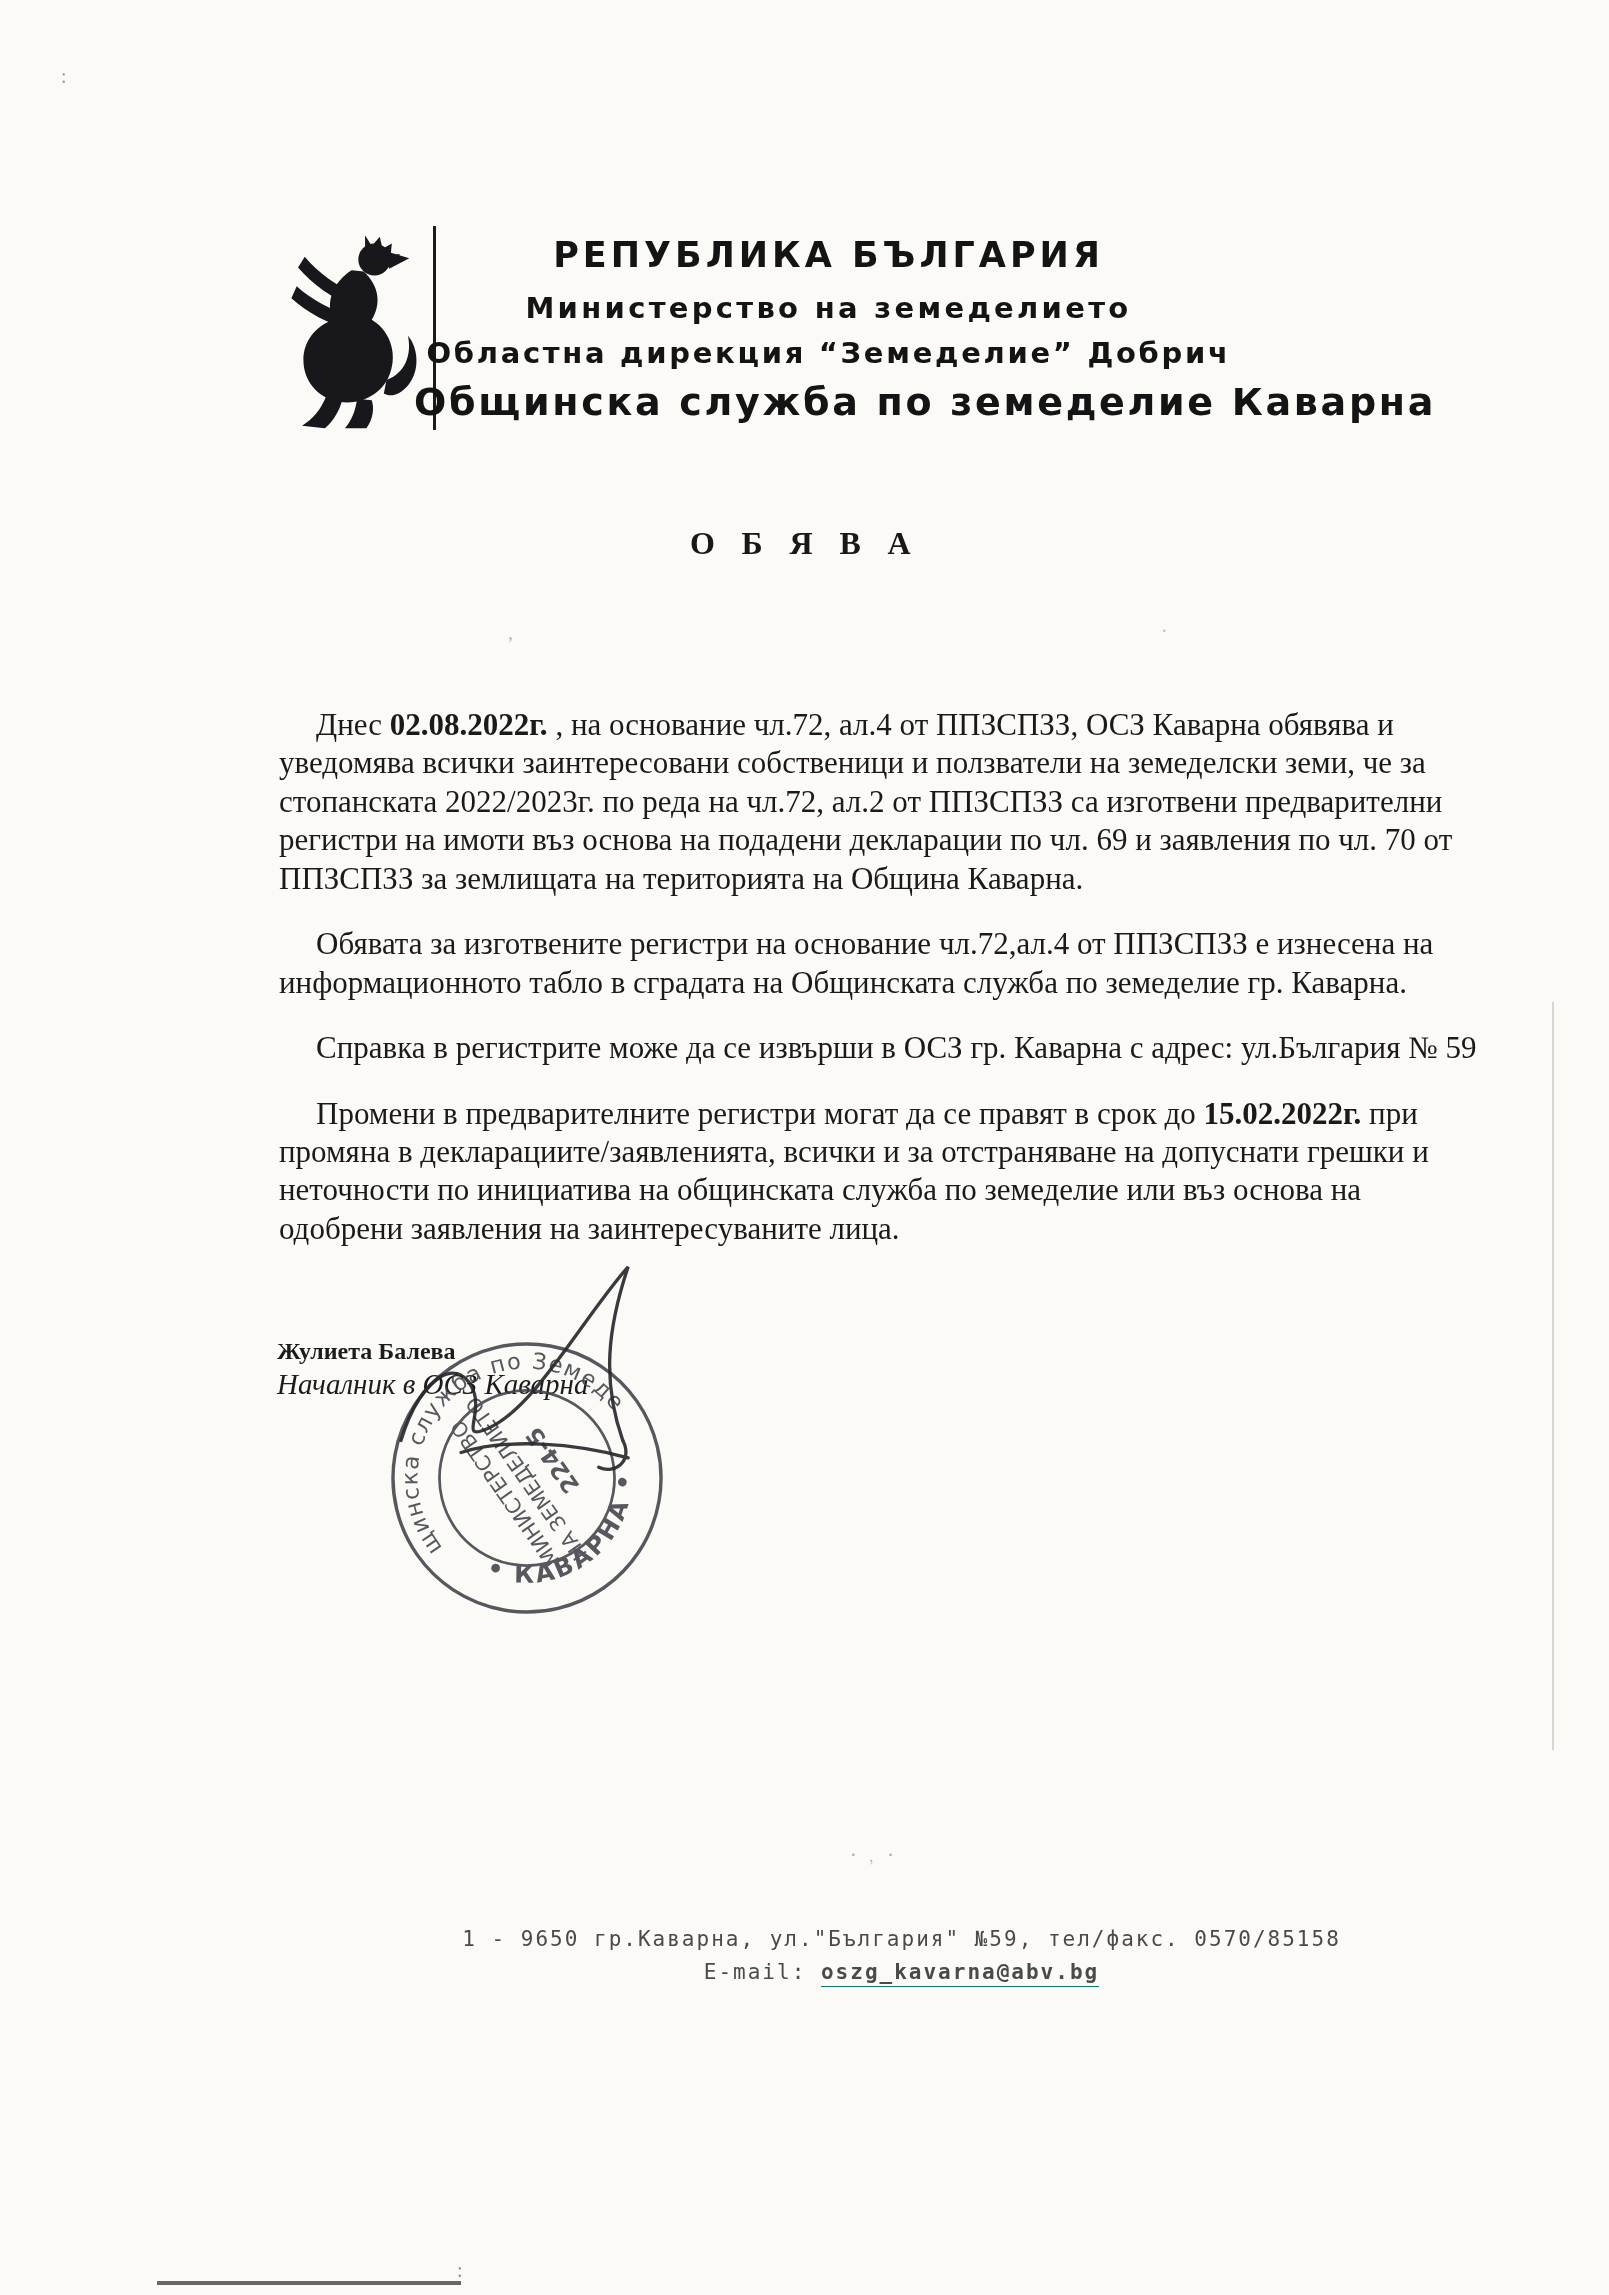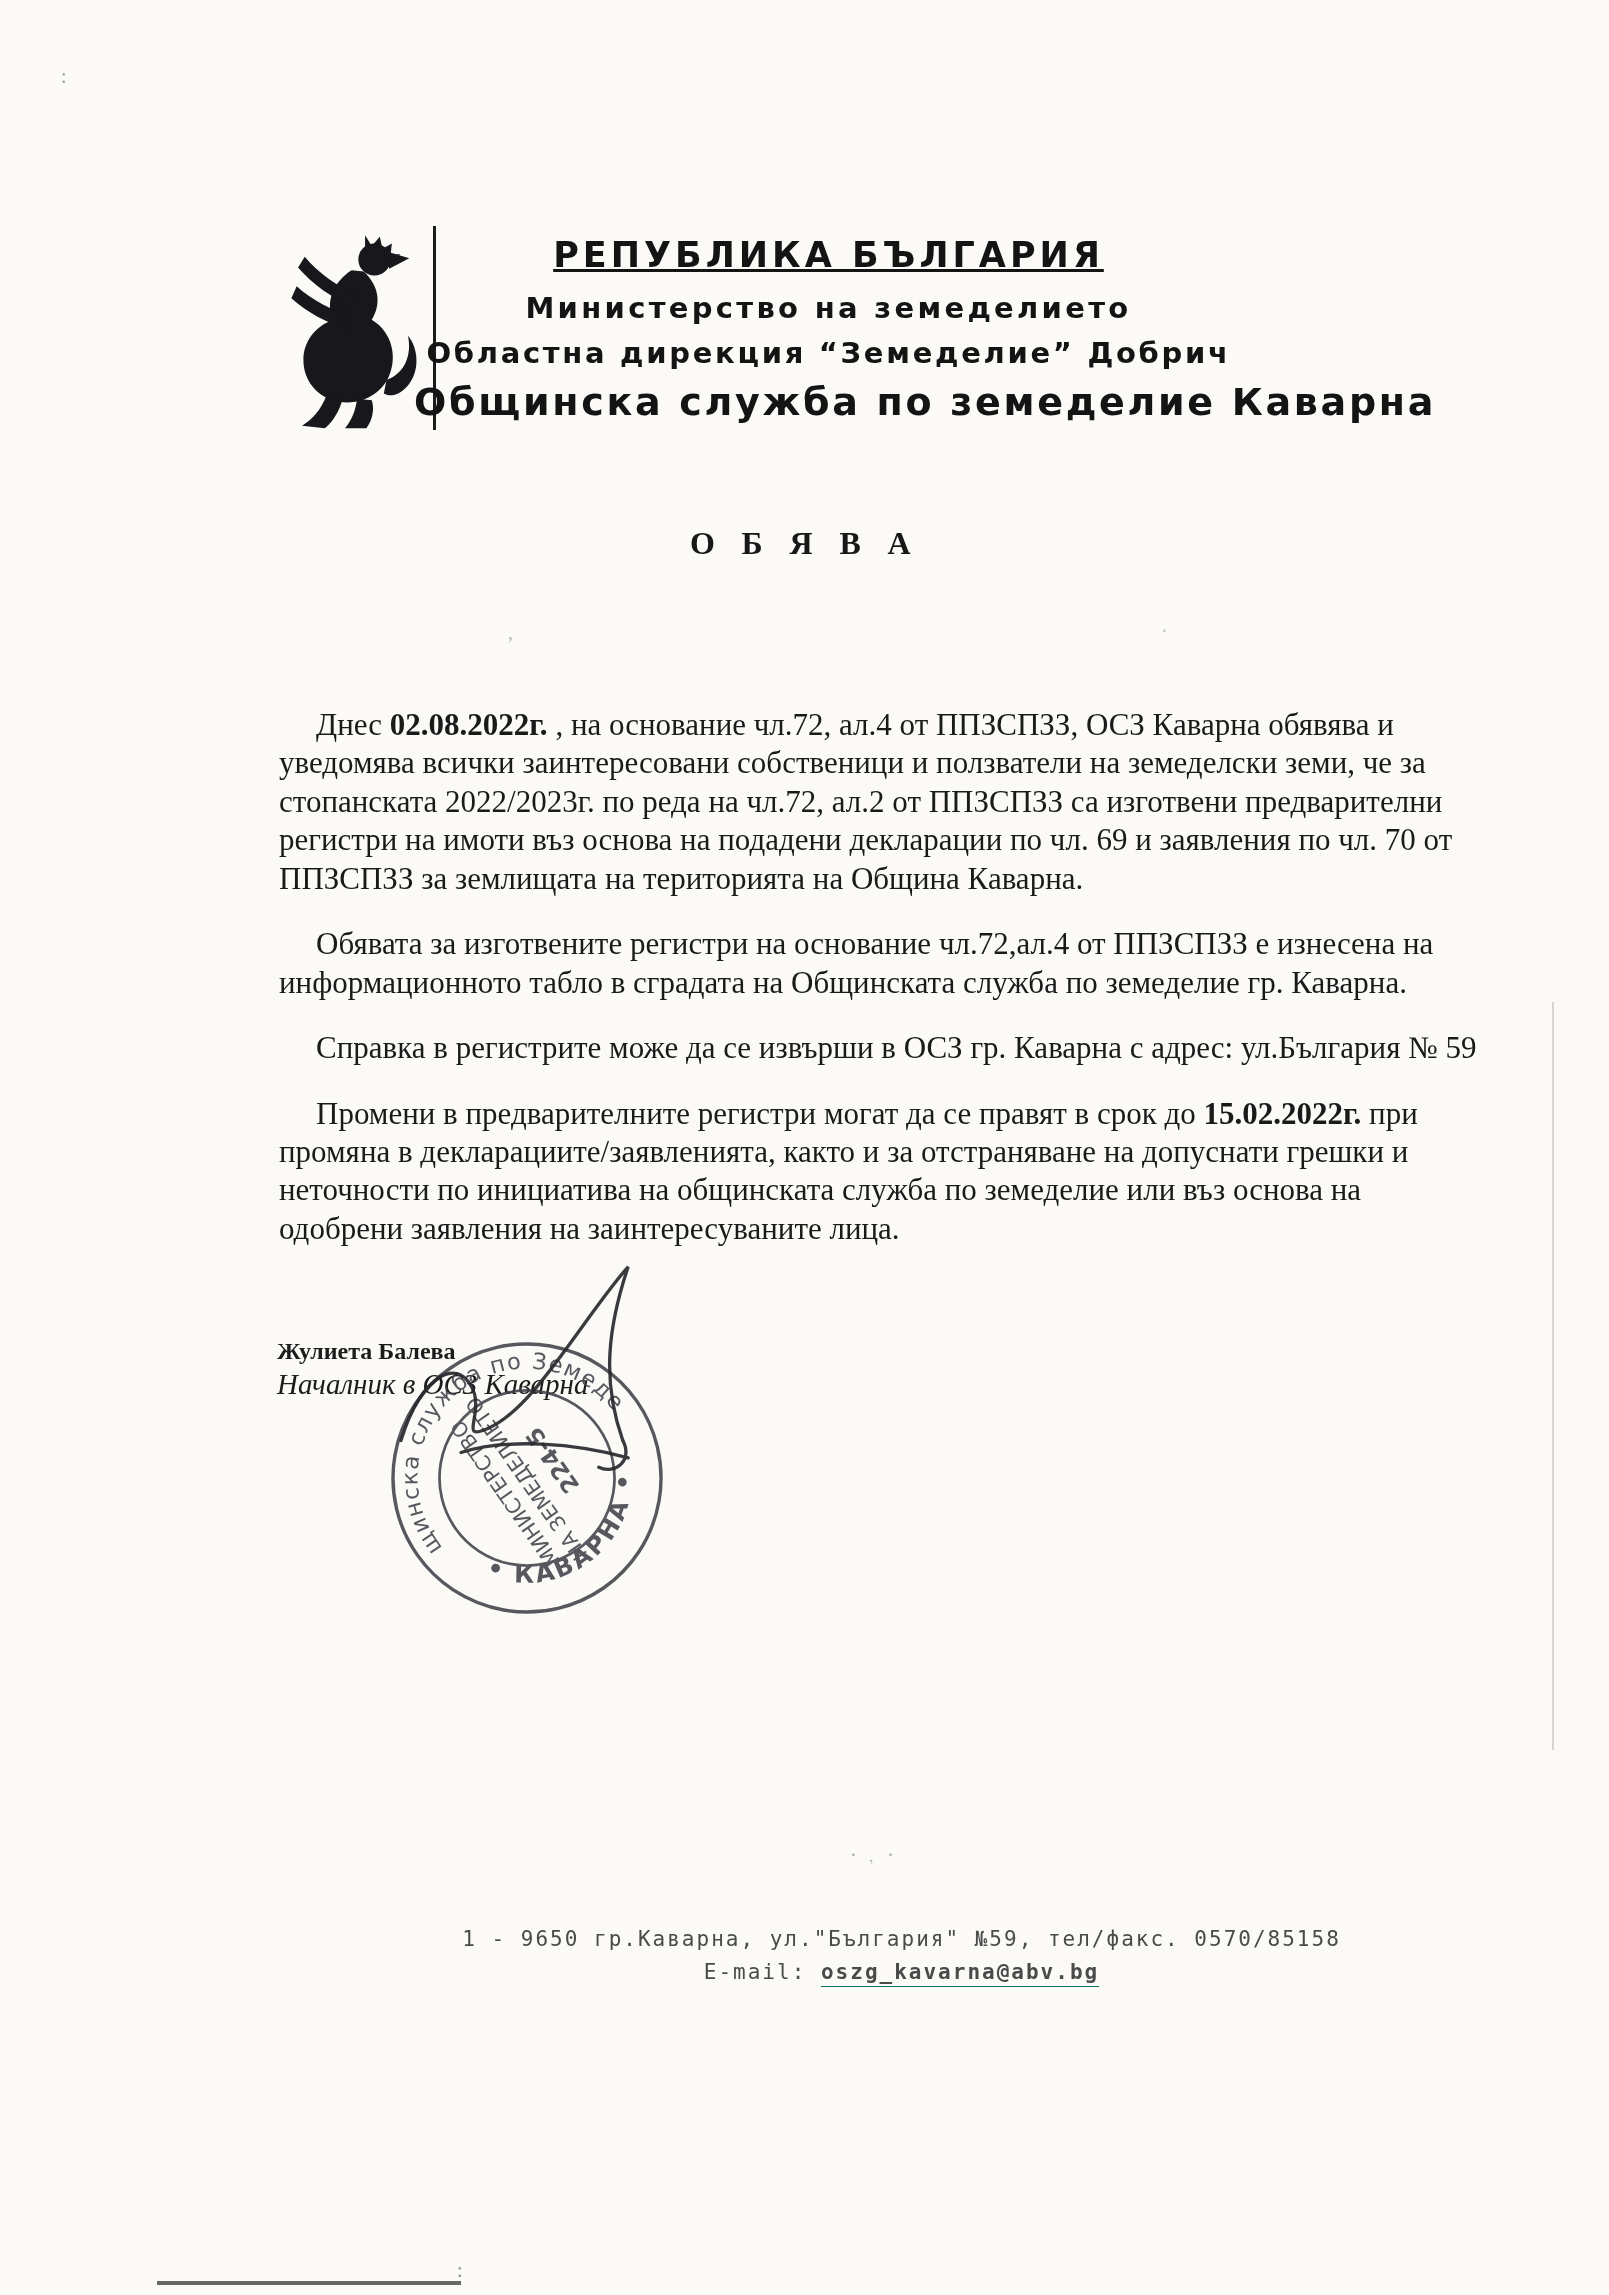--- a/index.html
+++ b/index.html
@@ -29,21 +29,21 @@
     background: #1b1b1b;
   }
   .letterhead {
     position: absolute; left: 414px; top: 235px; width: 829px;
     text-align: center;
     font-family: "DejaVu Sans", sans-serif;
     font-weight: bold;
     color: #141414;
     white-space: nowrap;
   }
-  .lh-country   { font-size: 35px; letter-spacing: 4px; margin-bottom: 16px; text-decoration: underline; }
+  .lh-country   { font-size: 35px; letter-spacing: 4px; margin-bottom: 16px; }
   .lh-ministry  { font-size: 29px; letter-spacing: 3.3px; margin-bottom: 10.7px; }
   .lh-directorate { font-size: 29px; letter-spacing: 2.7px; margin-bottom: 10.7px; }
   .lh-office    { font-size: 38px; letter-spacing: 2.7px; }
 
   
   .doc-title {
     position: absolute; top: 525px; left: 0; width: 1610px;
     text-align: center;
     font-size: 32px; font-weight: bold;
     letter-spacing: 9.4px;
@@ -138,21 +138,21 @@
     <div class="lh-directorate">Областна дирекция “Земеделие” Добрич</div>
     <div class="lh-office">Общинска служба по земеделие Каварна</div>
   </div>
 
   <div class="doc-title">О Б Я В А</div>
 
   <div class="doc-body" id="body-paragraphs">
       <p class="body-para"><span>Днес </span><span class="seg-bold">02.08.2022г.</span><span> , на основание чл.72, ал.4 от ППЗСПЗЗ, ОСЗ Каварна обявява и уведомява всички заинтересовани собственици и ползватели на земеделски земи, че за стопанската 2022/2023г. по реда на чл.72, ал.2 от ППЗСПЗЗ са изготвени предварителни регистри на имоти въз основа на подадени декларации по чл. 69 и заявления по чл. 70 от ППЗСПЗЗ за землищата на територията на Община Каварна.</span></p>
       <p class="body-para"><span>Обявата за изготвените регистри на основание чл.72,ал.4 от ППЗСПЗЗ е изнесена на информационното табло в сградата на Общинската служба по земеделие гр. Каварна.</span></p>
       <p class="body-para"><span>Справка в регистрите може да се извърши в ОСЗ  гр. Каварна с адрес: ул.България № 59</span></p>
-      <p class="body-para"><span>Промени в предварителните регистри могат да се правят в срок до </span><span class="seg-bold">15.02.2022г.</span><span> при промяна в декларациите/заявленията, както и за отстраняване на допуснати грешки и неточности по инициатива на общинската служба по земеделие или въз основа на одобрени заявления на заинтересуваните лица.</span></p>
+      <p class="body-para"><span>Промени в предварителните регистри могат да се правят в срок до </span><span class="seg-bold">15.02.2022г.</span><span> при промяна в декларациите/заявленията, всички и за отстраняване на допуснати грешки и неточности по инициатива на общинската служба по земеделие или въз основа на одобрени заявления на заинтересуваните лица.</span></p>
     </div>
 
   <div class="sig-block">
     <div class="sig-name">Жулиета Балева</div>
     <div class="sig-title">Началник в ОСЗ Каварна</div>
   </div>
 
   <svg class="stamp-wrap" viewBox="0 0 430 430" aria-hidden="true">
     <g transform="rotate(-35 215 215)" stroke="#41414a" fill="none">
       <circle cx="215" cy="215" r="196" stroke-width="5"></circle>

